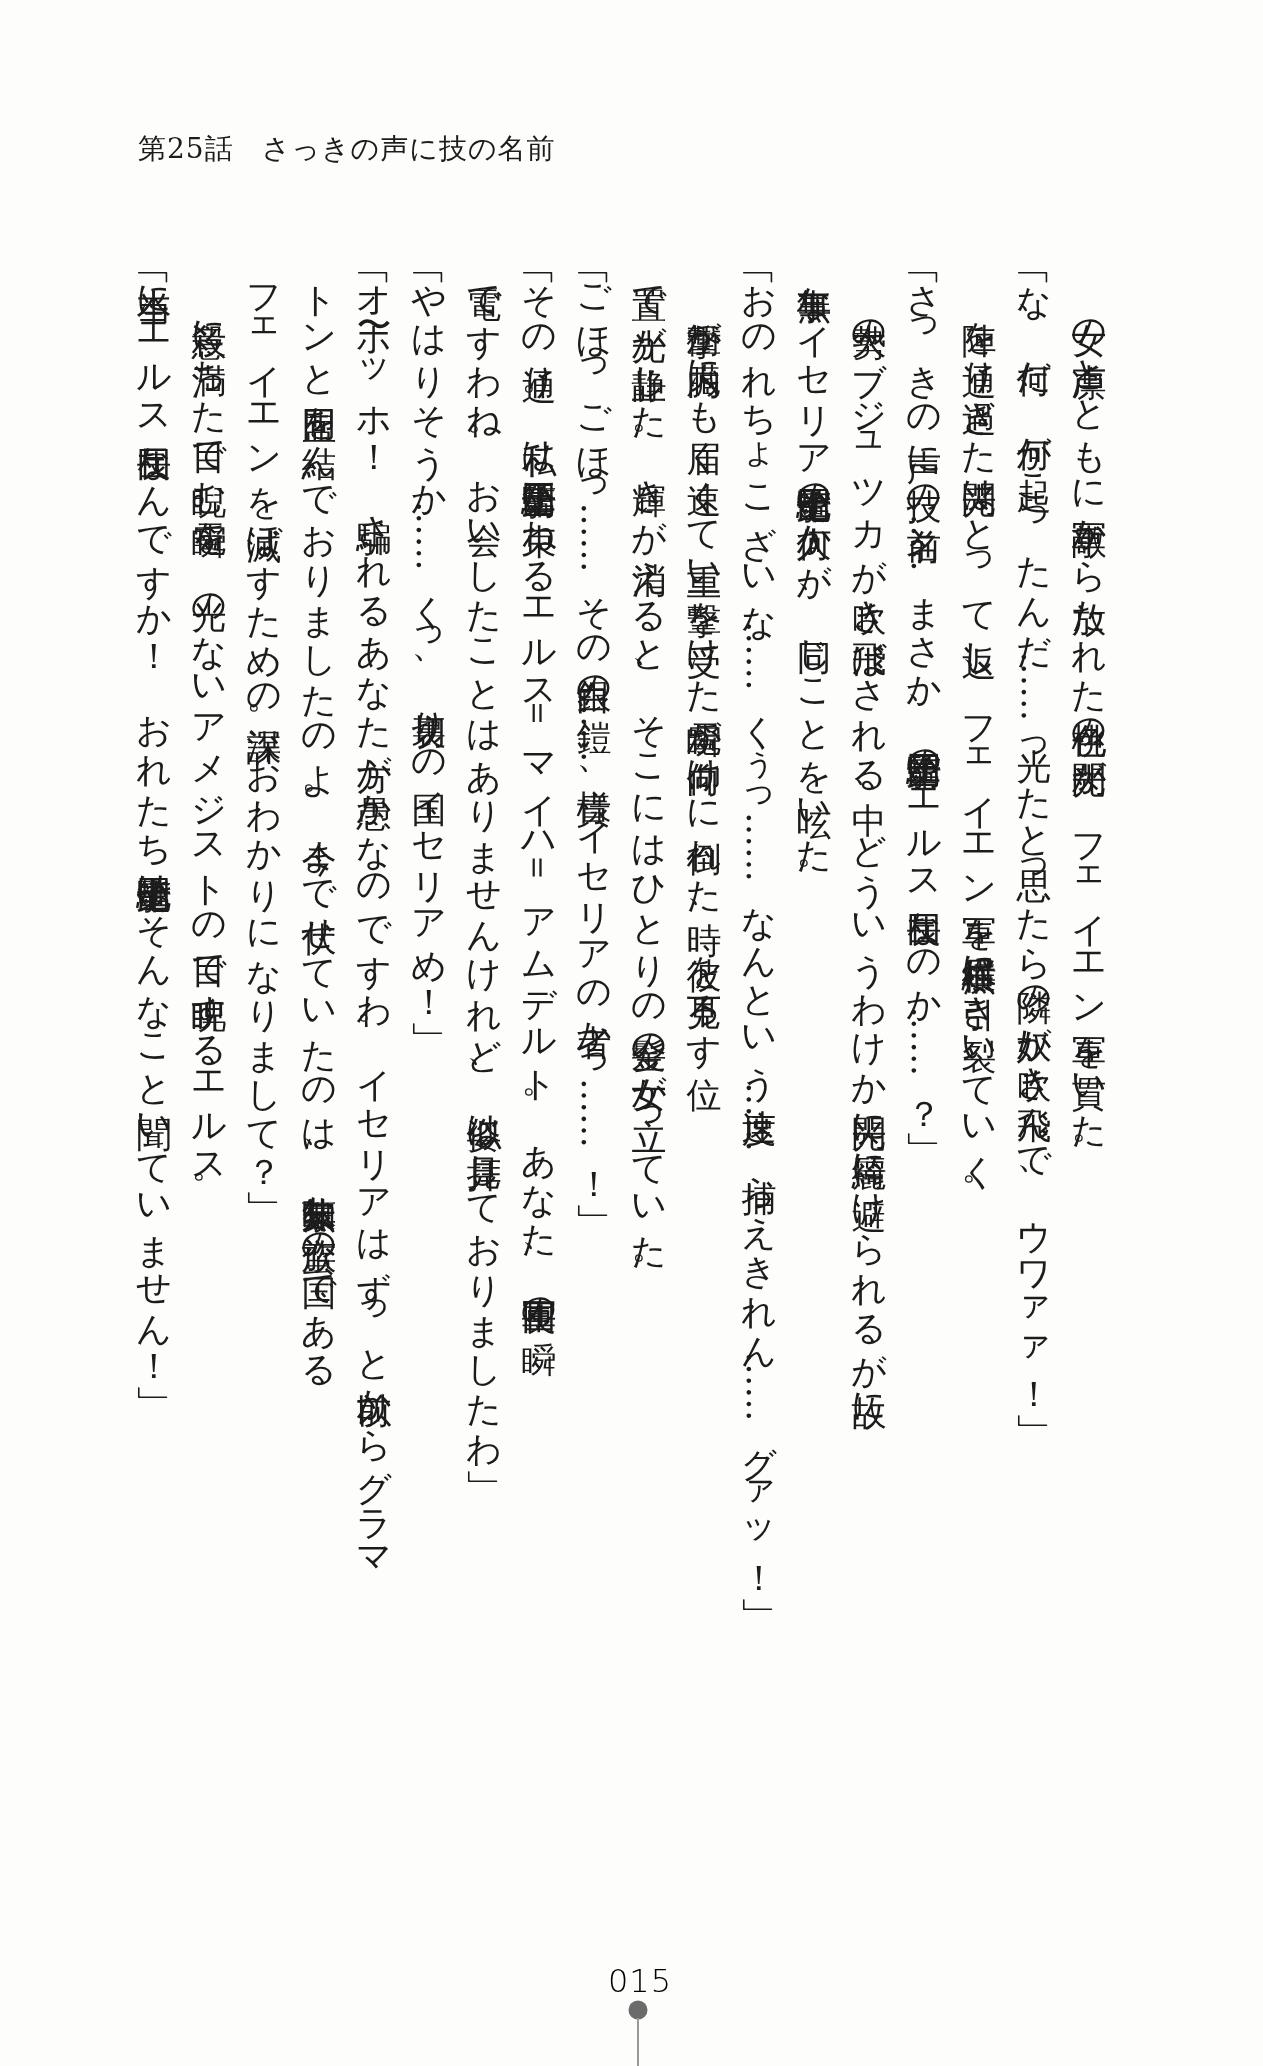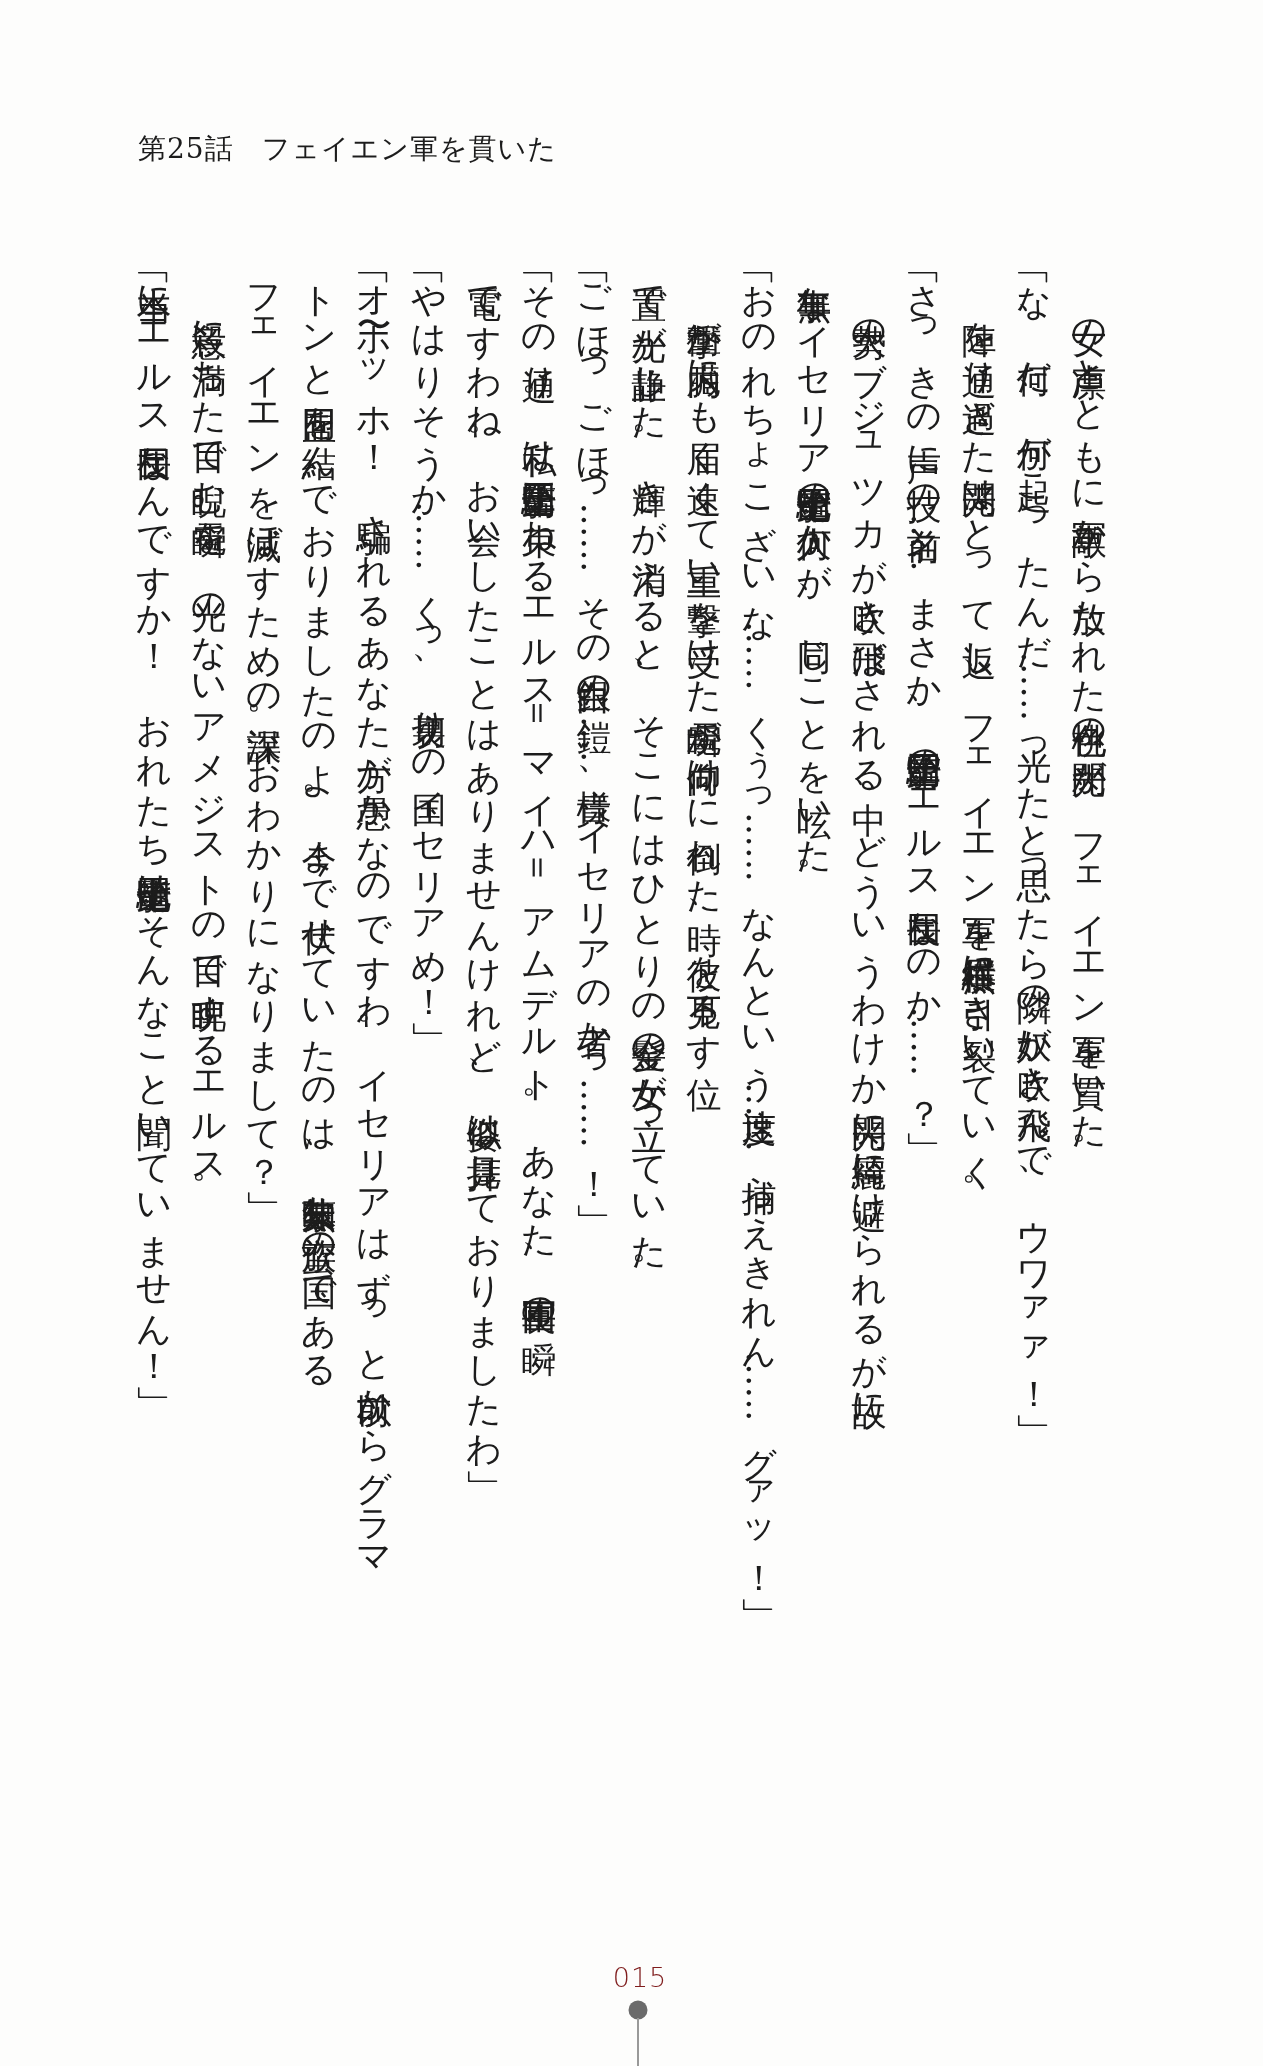--- a/index.html
+++ b/index.html
@@ -39,23 +39,23 @@
     padding: 0;
     white-space: pre;
   }
   .page-number {
     position: absolute;
     left: 640px;
     top: 1962px;
     transform: translateX(-50%);
     font-family: "DejaVu Sans", "Liberation Sans", sans-serif;
     font-weight: 300;
-    font-size: 27px;
+    font-size: 32px;
     letter-spacing: 1px;
-    color: #7f1d1d;
+    color: #000000;
   }
   .footer-dot {
     position: absolute;
     left: 638px;
     top: 2010px;
     transform: translate(-50%, -50%);
     width: 19px;
     height: 19px;
     border-radius: 50%;
     background: #6b6b6b;
@@ -68,21 +68,21 @@
     height: 48px;
     background: #999999;
   }
 </style>
 </head>
 <body>
 
 <div class="page">
 
   <div class="chapter-heading">
-    <span>第25話</span><span class="title-gap">フェイエン軍を貫いた</span>
+    <span>第25話</span><span class="title-gap">さっきの声に技の名前</span>
   </div>
 
   <div class="text-block">
       <p class="tline">　女の凛声とともに敵軍から放たれた桃色の閃光が、フェイエン軍を貫いた。</p>
       <p class="tline">「な、何だ、何が起こったんだ……光ったと思ったら隣の奴が吹き飛んで、ウワァァ！」</p>
       <p class="tline">　陣を通り過ぎた閃光はとって返し、フェイエン軍を縦横無尽に引き裂いていく。</p>
       <p class="tline">「さっきの声に技の名前……まさか、第三騎士団のエルス団長なのか……？」</p>
       <p class="tline">　大勢のブジュツカが吹き飛ばされる中、どういうわけか閃光に綺麗に避けられるが故に</p>
       <p class="tline">無事なイセリア第七騎士団の何人かが、同じことを呟いた。</p>
       <p class="tline">「おのれちょこざいな……くぅっ……なんという速度……捕らえきれん……グァッ！」</p>

